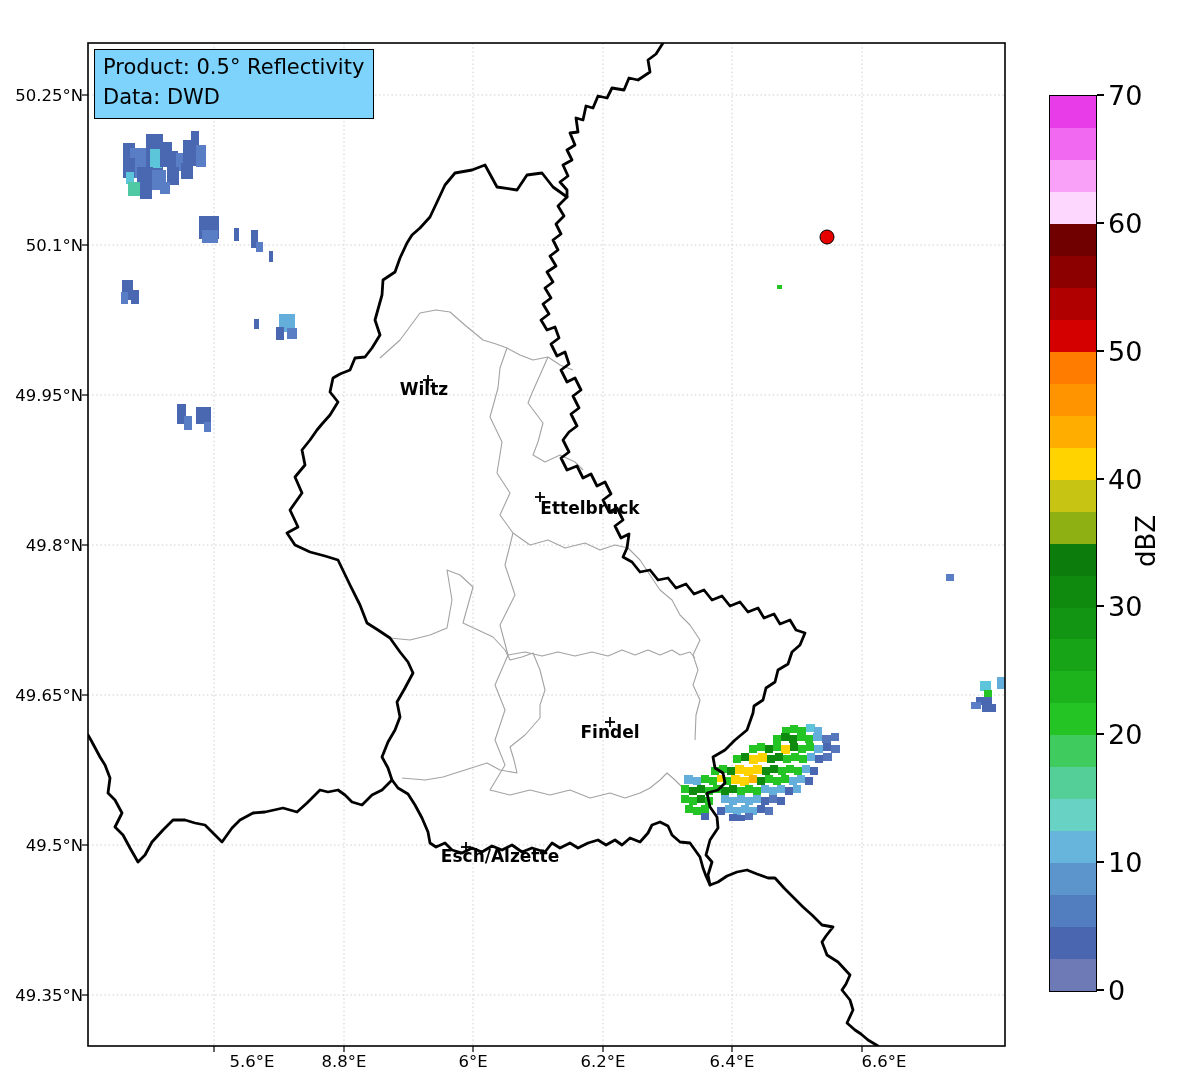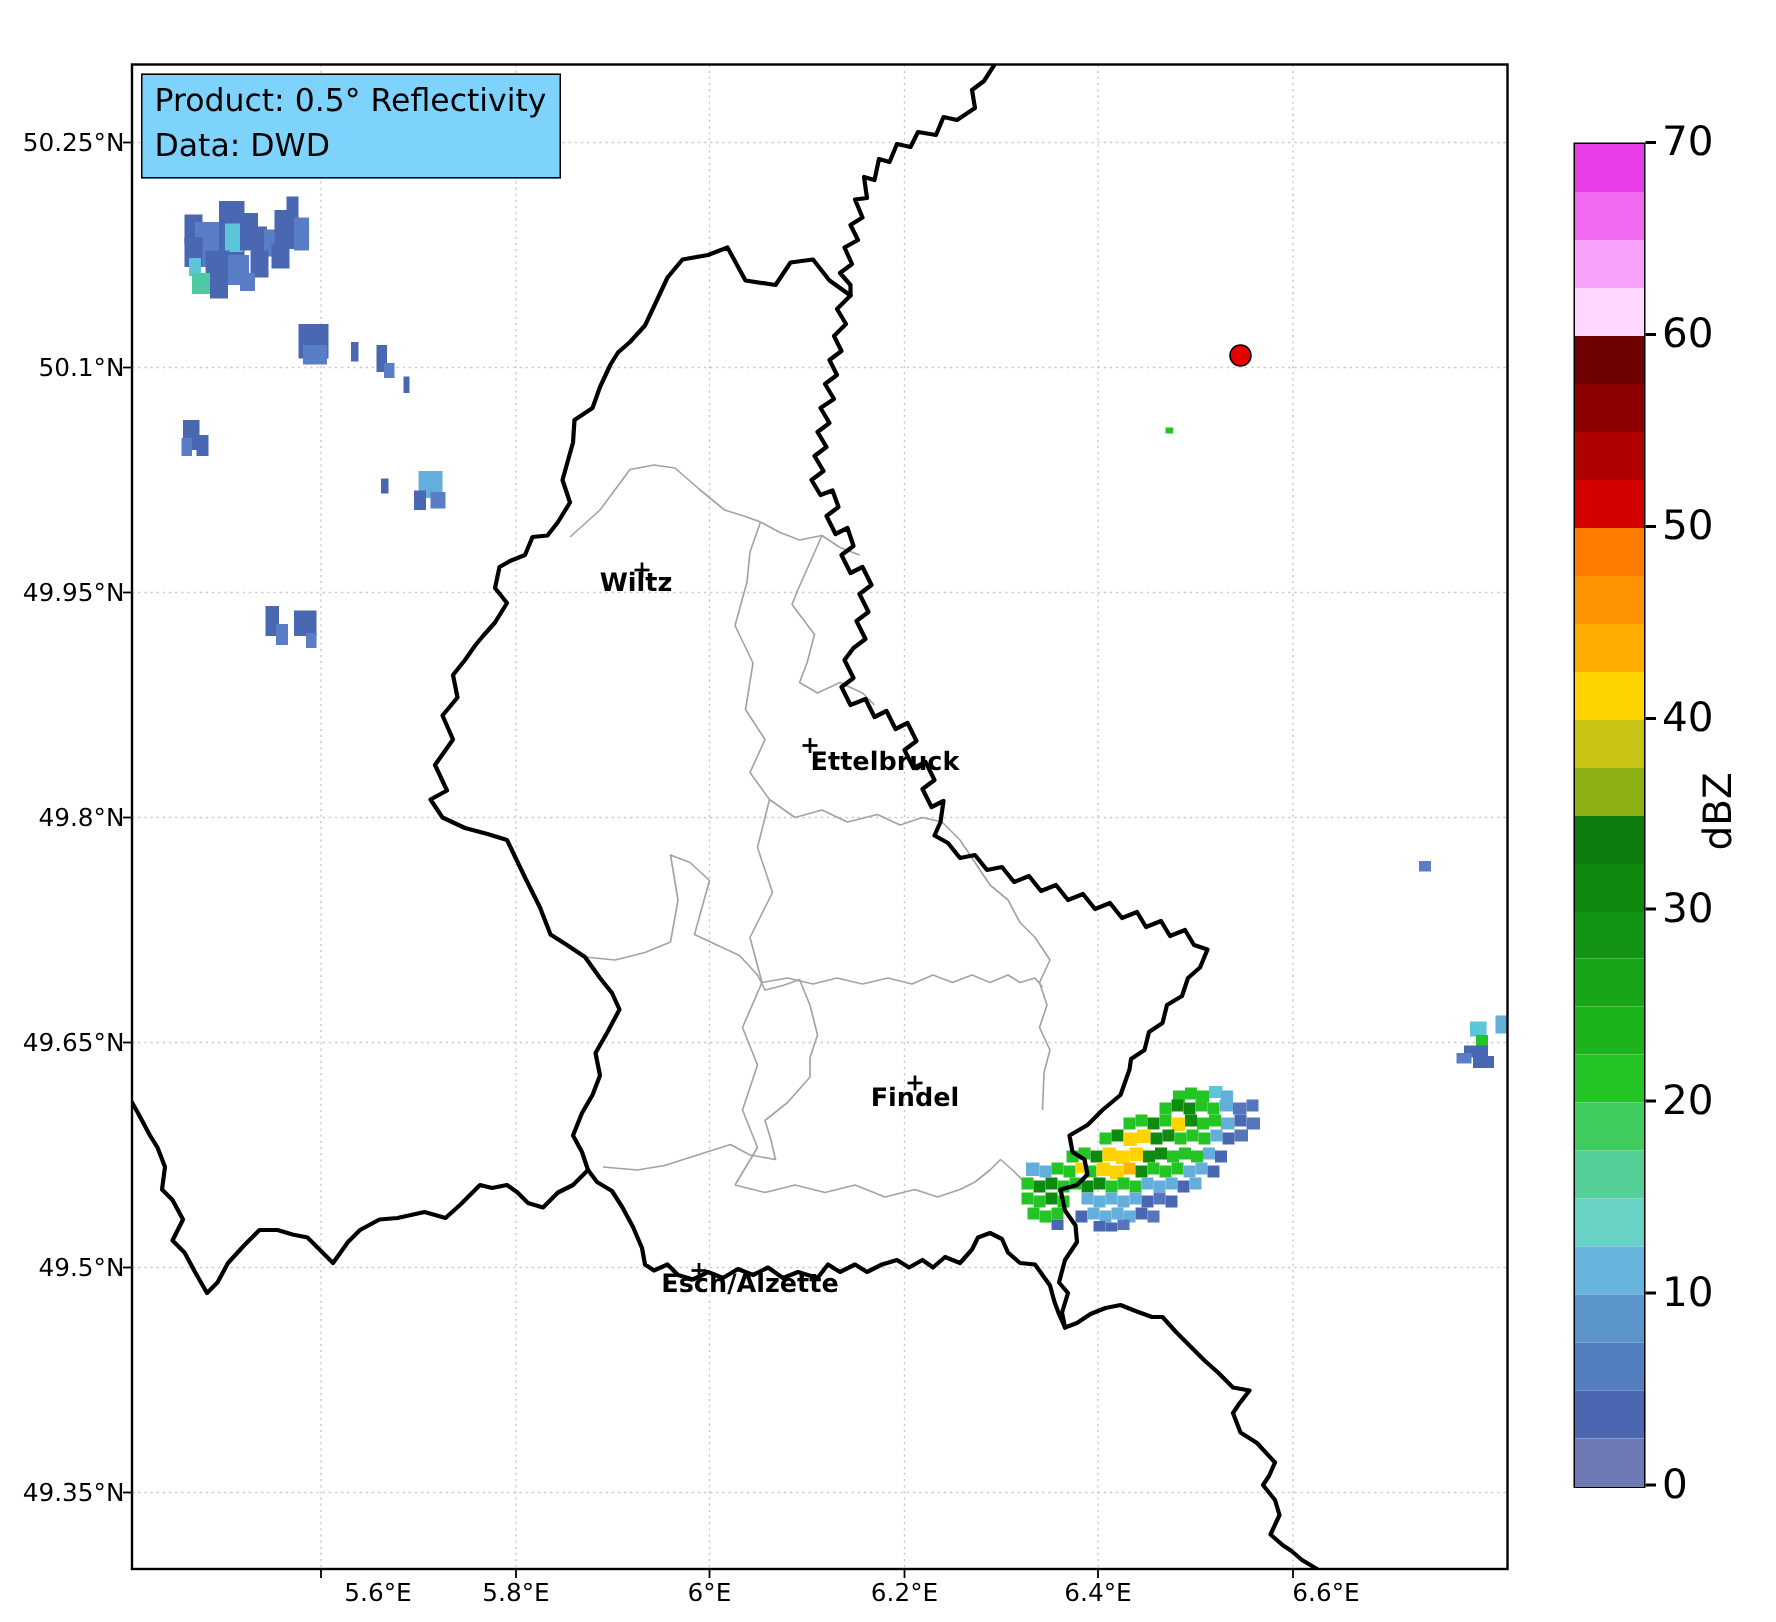--- a/index.html
+++ b/index.html
@@ -279,21 +279,21 @@
       <div class="cb-step" style="background: rgb(82, 126, 192);"></div>
       <div class="cb-step" style="background: rgb(74, 102, 176);"></div>
       <div class="cb-step" style="background: rgb(110, 122, 181);"></div>
     </div>
   <div class="cb-unit">dBZ</div>
 <div class="city-label" style="left: 424px; top: 362px;">Wiltz</div>
     <div class="city-label" style="left: 590px; top: 481px;">Ettelbruck</div>
     <div class="city-label" style="left: 610px; top: 705px;">Findel</div>
     <div class="city-label" style="left: 500px; top: 829px;">Esch/Alzette</div>
     <div class="lon-label" style="left: 214px; margin-left: 38px;">5.6°E</div>
-    <div class="lon-label" style="left: 344px;">5.8°E</div>
+    <div class="lon-label" style="left: 344px;">8.8°E</div>
     <div class="lon-label" style="left: 473px;">6°E</div>
     <div class="lon-label" style="left: 603px; text-align: center;">6.2°E</div>
     <div class="lon-label" style="left: 732px;">6.4°E</div>
     <div class="lon-label" style="left: 884px;">6.6°E</div>
     <div class="lat-label" style="top: 95px;">50.25°N</div>
     <div class="lat-label" style="top: 245px; text-align: right;">50.1°N</div>
     <div class="lat-label" style="top: 395px;">49.95°N</div>
     <div class="lat-label" style="top: 545px;">49.8°N</div>
     <div class="lat-label" style="top: 695px;">49.65°N</div>
     <div class="lat-label" style="top: 845px; margin-left: 10px;">49.5°N</div>

